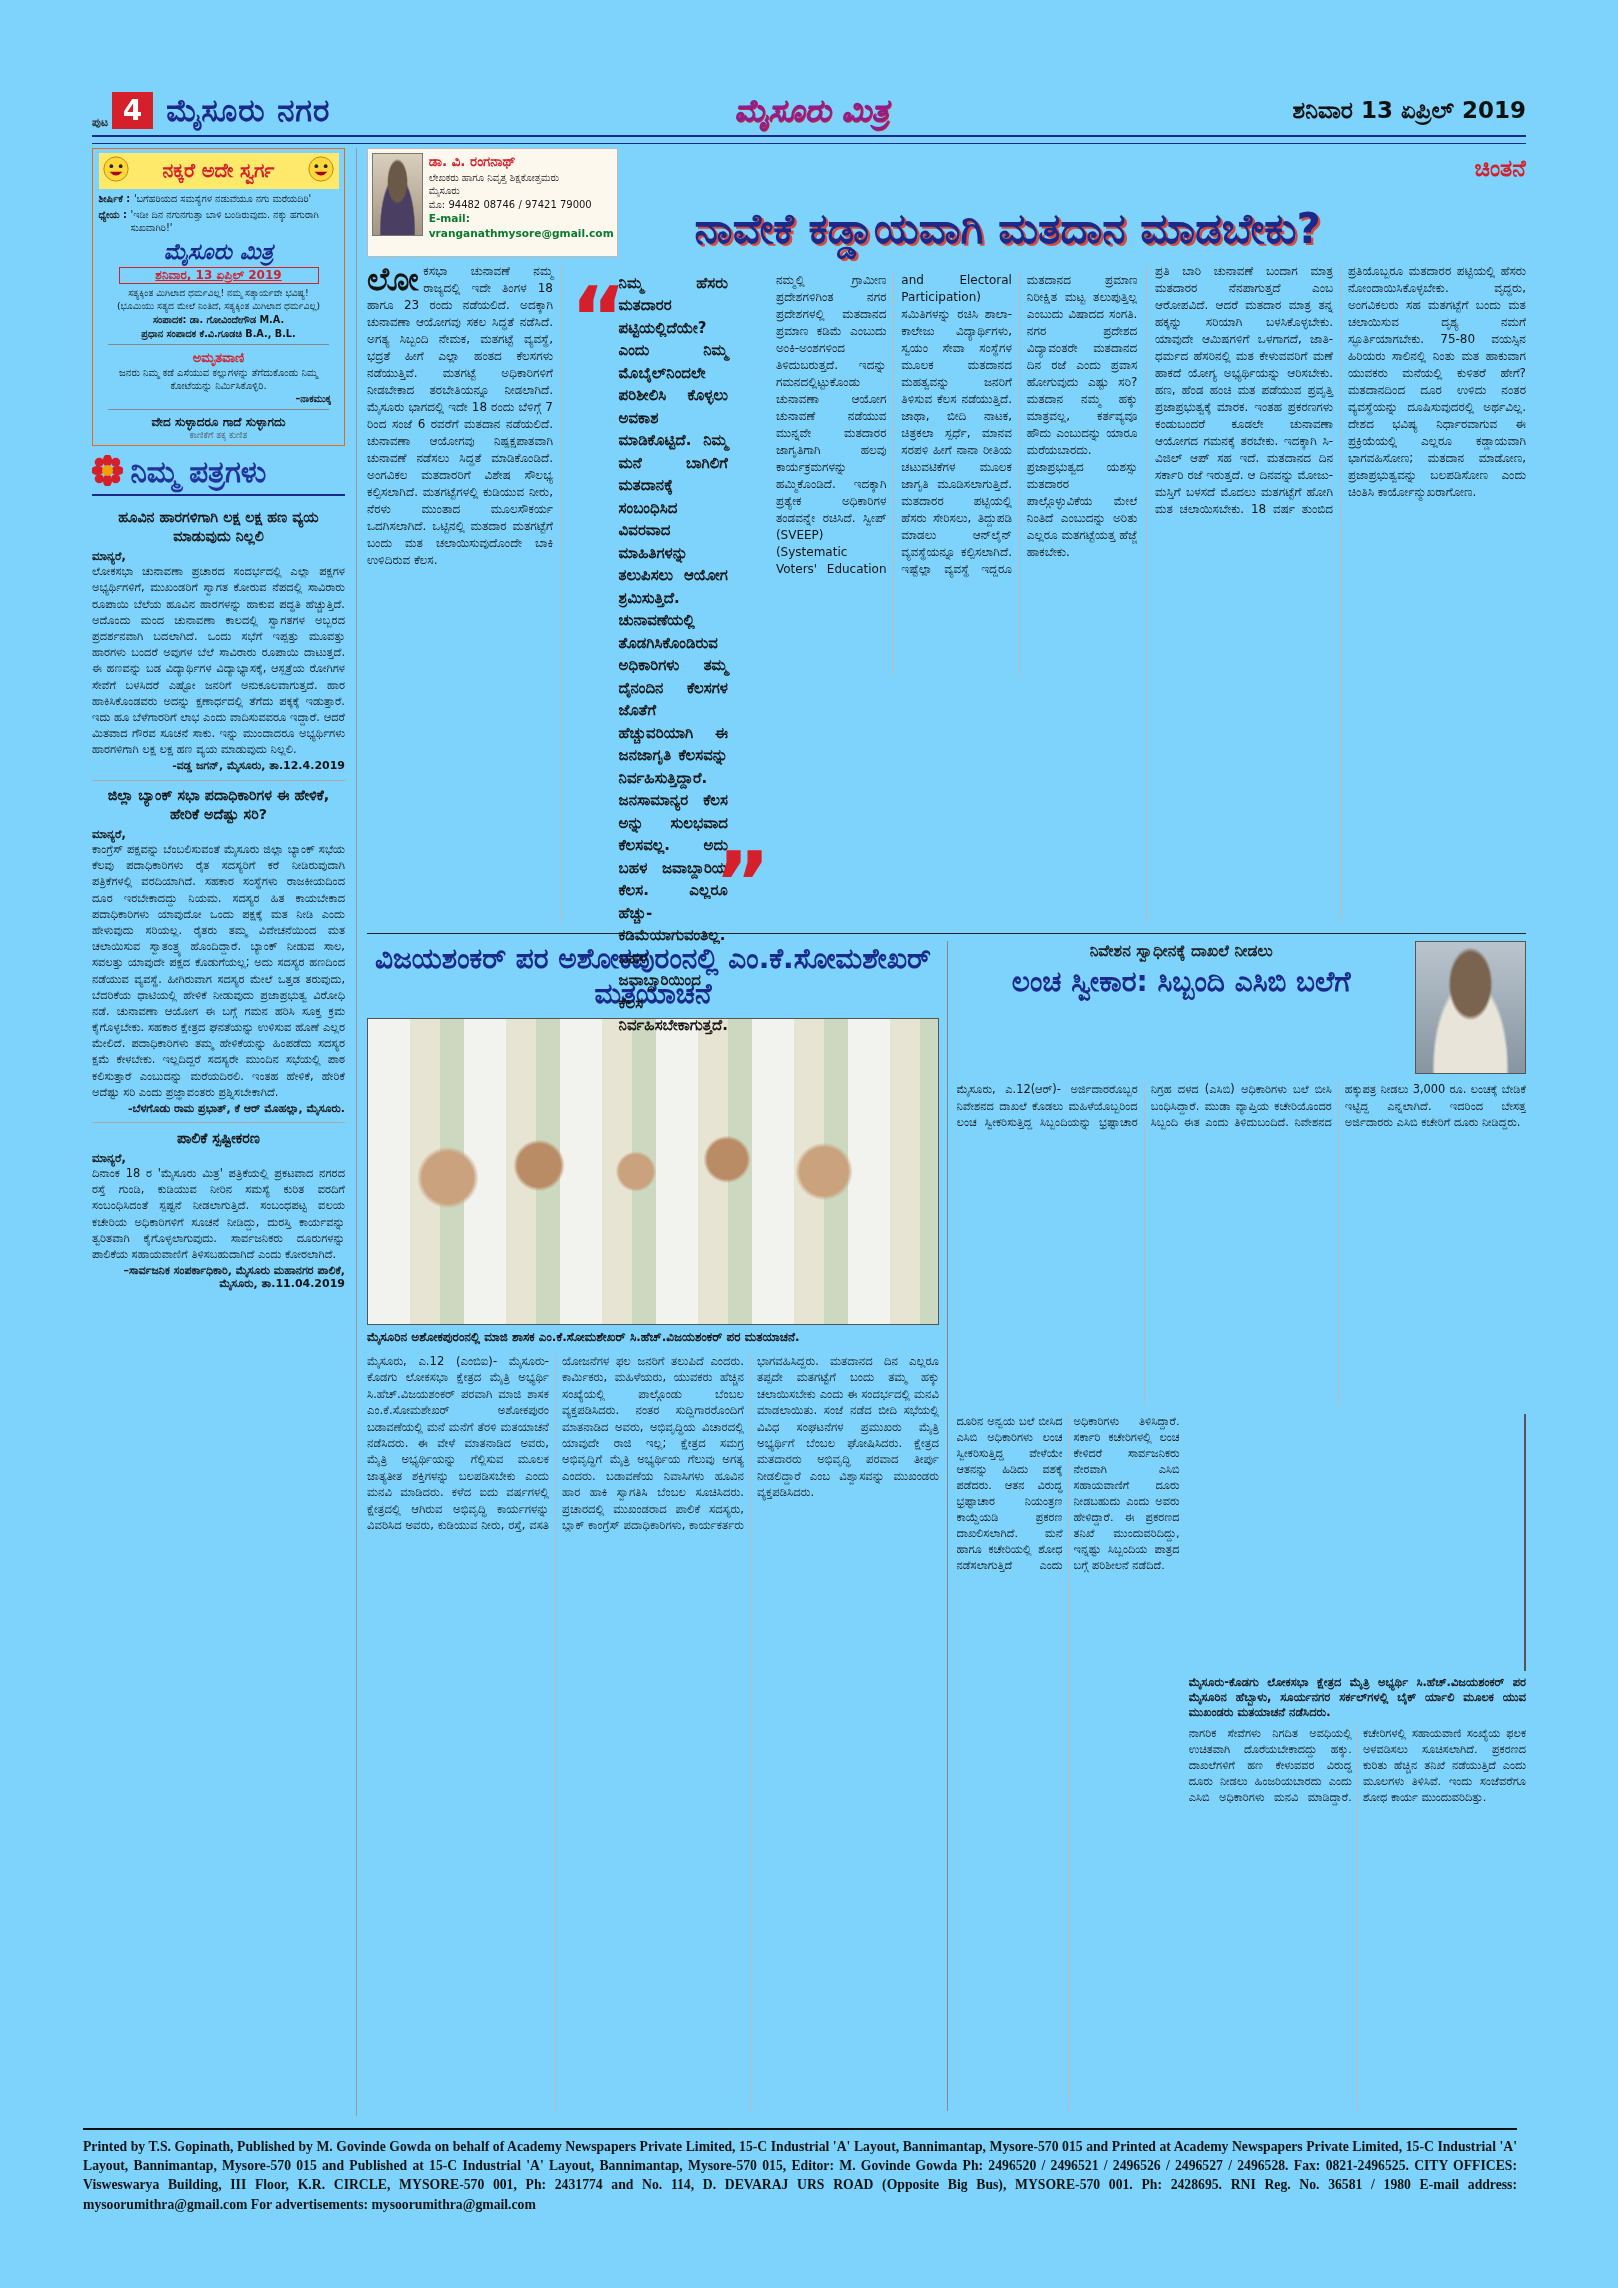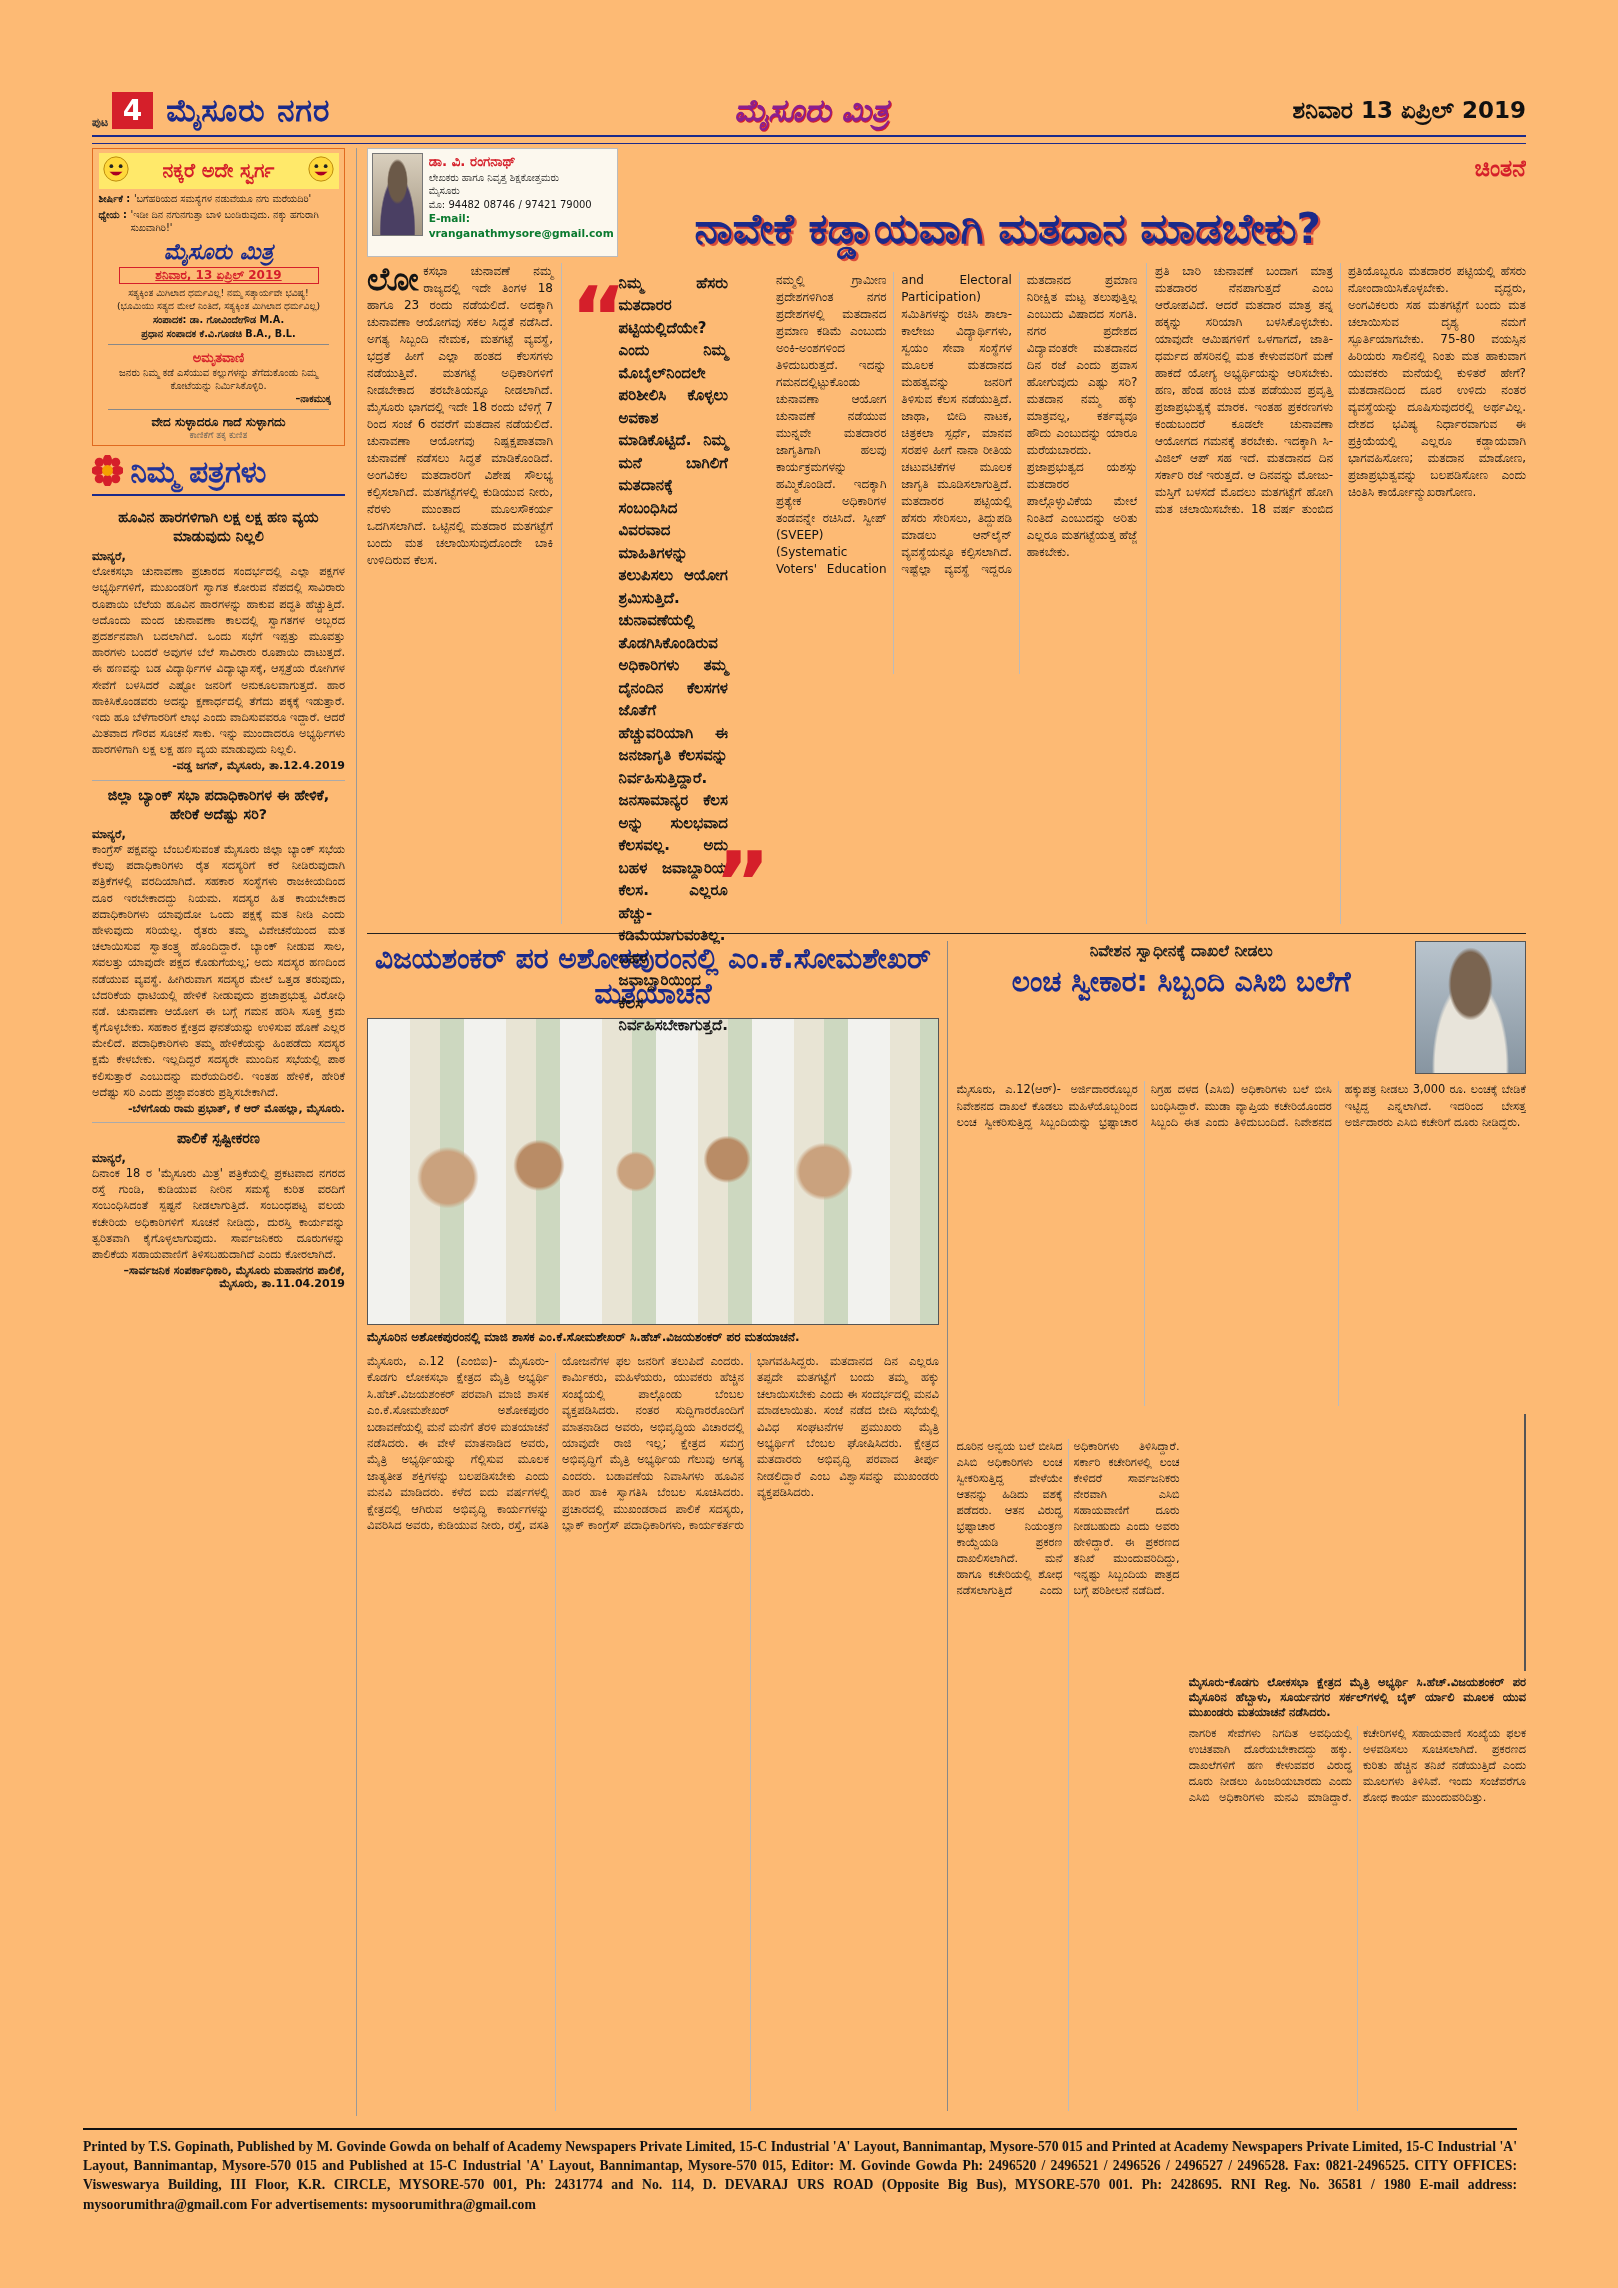--- a/index.html
+++ b/index.html
@@ -1,16 +1,16 @@
 <!DOCTYPE html>
 <html style="font-size:14.8px"><head>
 <meta charset="utf-8">
 <style>
   html,body{margin:0;padding:0;background:#d9d9d9;}
-  .page{position:relative;width:1619px;height:2289px;background:#fdba74;margin:0 auto;
+  .page{position:relative;width:1619px;height:2289px;background:#7dd3fc;margin:0 auto;
         font-family:"DejaVu Sans","Liberation Sans",sans-serif;color:#141414;overflow:hidden;}
   
   .header{position:absolute;left:92px;top:89px;width:1434px;height:42px;display:flex;align-items:center;}
   .pagebox{display:flex;align-items:flex-end;gap:3.7px;}
   .page-label{font-size:11px;font-weight:bold;color:#333;}
   .page-no{background:#d51f2a;color:#fff;font-size:28px;font-weight:900;padding:0 11px;line-height:37px;}
   .section-name{font-size:31px;font-weight:900;color:#1b2a8a;margin-left:13px;letter-spacing:0.9px;}
   .masthead-c{flex:1;text-align:center;font-size:31px;font-weight:900;color:#8a1f8f;
               text-shadow:0.9px 0.9px 0 #d51f2a;font-style:italic;}
   .date-h{font-size:23px;font-weight:900;color:#111;}
@@ -93,21 +93,21 @@
   .bribe-left{flex:1;}
   .bribe-kicker{font-size:15.7px;font-weight:900;color:#222;text-align:center;}
   .bribe-headline{font-size:28px;font-weight:900;color:#1b2a8a;text-align:center;line-height:1.25;margin-top:3.7px;}
   .bribe-portrait{width:109px;height:131px;border:0.9px solid #555;
      background:radial-gradient(ellipse at 50% 32%,#7a6450 0 25%,transparent 29%),
                 radial-gradient(ellipse at 50% 96%,#e8e4da 0 46%,transparent 50%),
                 linear-gradient(#b9c4cd,#8795a1);}
   .bcols1{column-count:3;column-gap:13px;column-rule:0.9px solid #bbb;height:325px;overflow:hidden;margin-top:7.4px;
           font-size:11.4px;line-height:1.42;text-align:justify;}
   .b-lower{display:flex;gap:9.2px;margin-top:7.4px;flex:1;}
-  .b-left{width:223px;margin-top:25px;}
+  .b-left{width:223px;}
   .bcols2{column-count:2;column-gap:11px;column-rule:0.9px solid #bbb;height:100%;overflow:hidden;
           font-size:11.3px;line-height:1.42;text-align:justify;}
   .b-right{flex:1;display:flex;flex-direction:column;align-items:flex-end;}
   .bike-photo{height:255px;border:0.9px solid #555;
      background:
        radial-gradient(circle at 20% 55%,#2e7d32 0 7%,transparent 8%),
        radial-gradient(circle at 38% 58%,#caa27e 0 5%,transparent 6%),
        radial-gradient(circle at 56% 55%,#2e7d32 0 7%,transparent 8%),
        radial-gradient(circle at 74% 58%,#caa27e 0 5%,transparent 6%),
        linear-gradient(#cfd6d9 0 30%,#e6e2d4 30% 64%,#9b9b96 64% 100%);}

